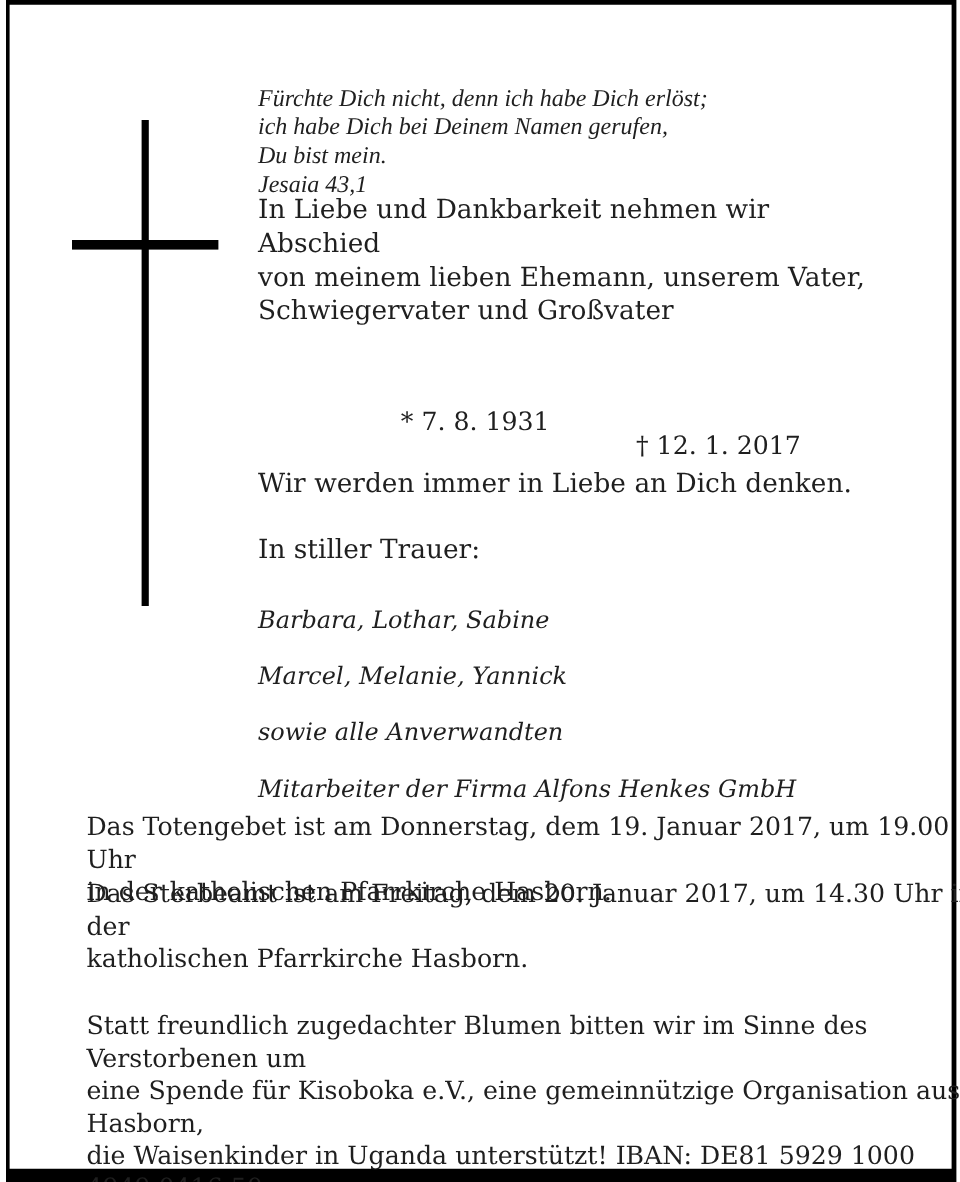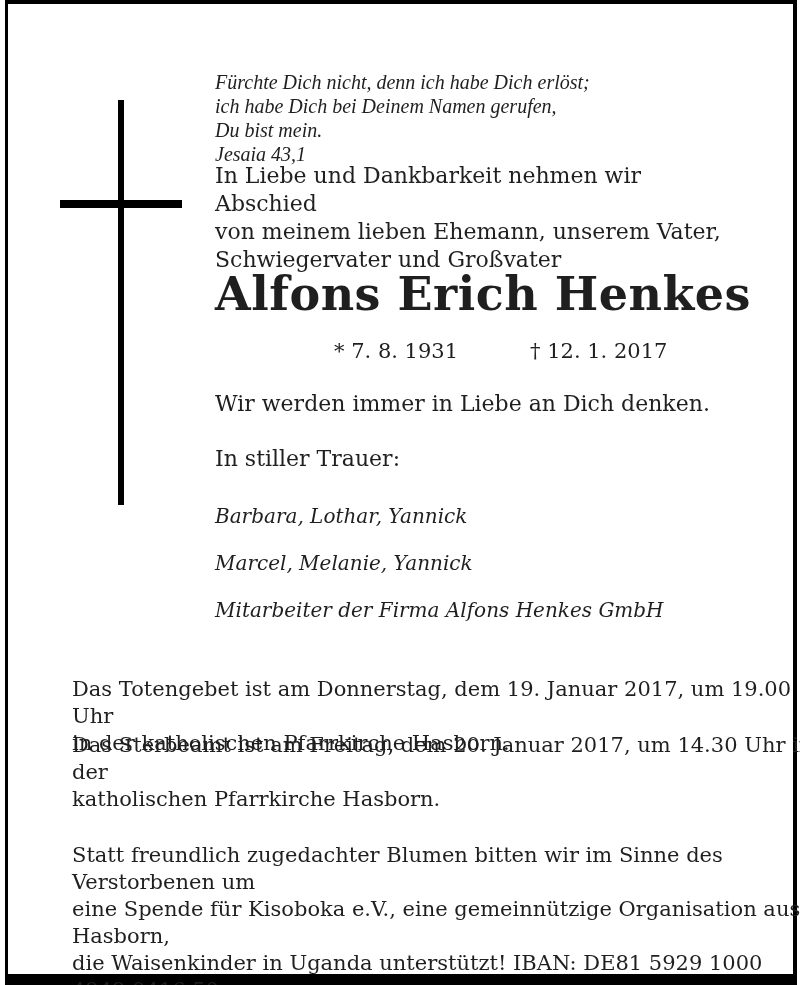--- a/index.html
+++ b/index.html
@@ -74,21 +74,21 @@
     margin: 0;
   }
   .date-birth {
     left: 334px;
     top: 339px;
     font-size: 21px;
     white-space: nowrap;
   }
   .date-death {
     left: 530px;
-    top: 339px;
+    top: 359px;
     font-size: 21px;
     white-space: nowrap;
   }
   .remembrance {
     left: 215px;
     top: 391px;
     font-size: 22px;
     width: 540px;
   }
   .mourning-label {
@@ -138,32 +138,32 @@
     <span>Fürchte Dich nicht, denn ich habe Dich erlöst;
 ich habe Dich bei Deinem Namen gerufen,
 Du bist mein.</span>
     <span>Jesaia 43,1</span>
   </div>
 
   <div class="block intro">In Liebe und Dankbarkeit nehmen wir Abschied
 von meinem lieben Ehemann, unserem Vater,
 Schwiegervater und Großvater</div>
 
-  <h1 class="block deceased-name">Alfons Erich Henkes</h1>
 
   <div class="block date-birth">* 7. 8. 1931</div>
   <div class="block date-death">† 12. 1. 2017</div>
 
   <div class="block remembrance">Wir werden immer in Liebe an Dich denken.</div>
 
   <div class="block mourning-label">In stiller Trauer:</div>
 
   <div class="block mourners">
-    <div>Barbara, Lothar, Yannick</div>
+    <div>Barbara, Lothar, Sabine</div>
     <div>Marcel, Melanie, Yannick</div>
+    <div>sowie alle Anverwandten</div>
     <div>Mitarbeiter der Firma Alfons Henkes GmbH</div>
   </div>
 
 
   <div class="block para para-1">Das Totengebet ist am Donnerstag, dem 19. Januar 2017, um 19.00 Uhr
 in der katholischen Pfarrkirche Hasborn.</div>
   <div class="block para para-2">Das Sterbeamt ist am Freitag, dem 20. Januar 2017, um 14.30 Uhr in der
 katholischen Pfarrkirche Hasborn.</div>
   <div class="block para para-4">Statt freundlich zugedachter Blumen bitten wir im Sinne des Verstorbenen um
 eine Spende für Kisoboka e.V., eine gemeinnützige Organisation aus Hasborn,

